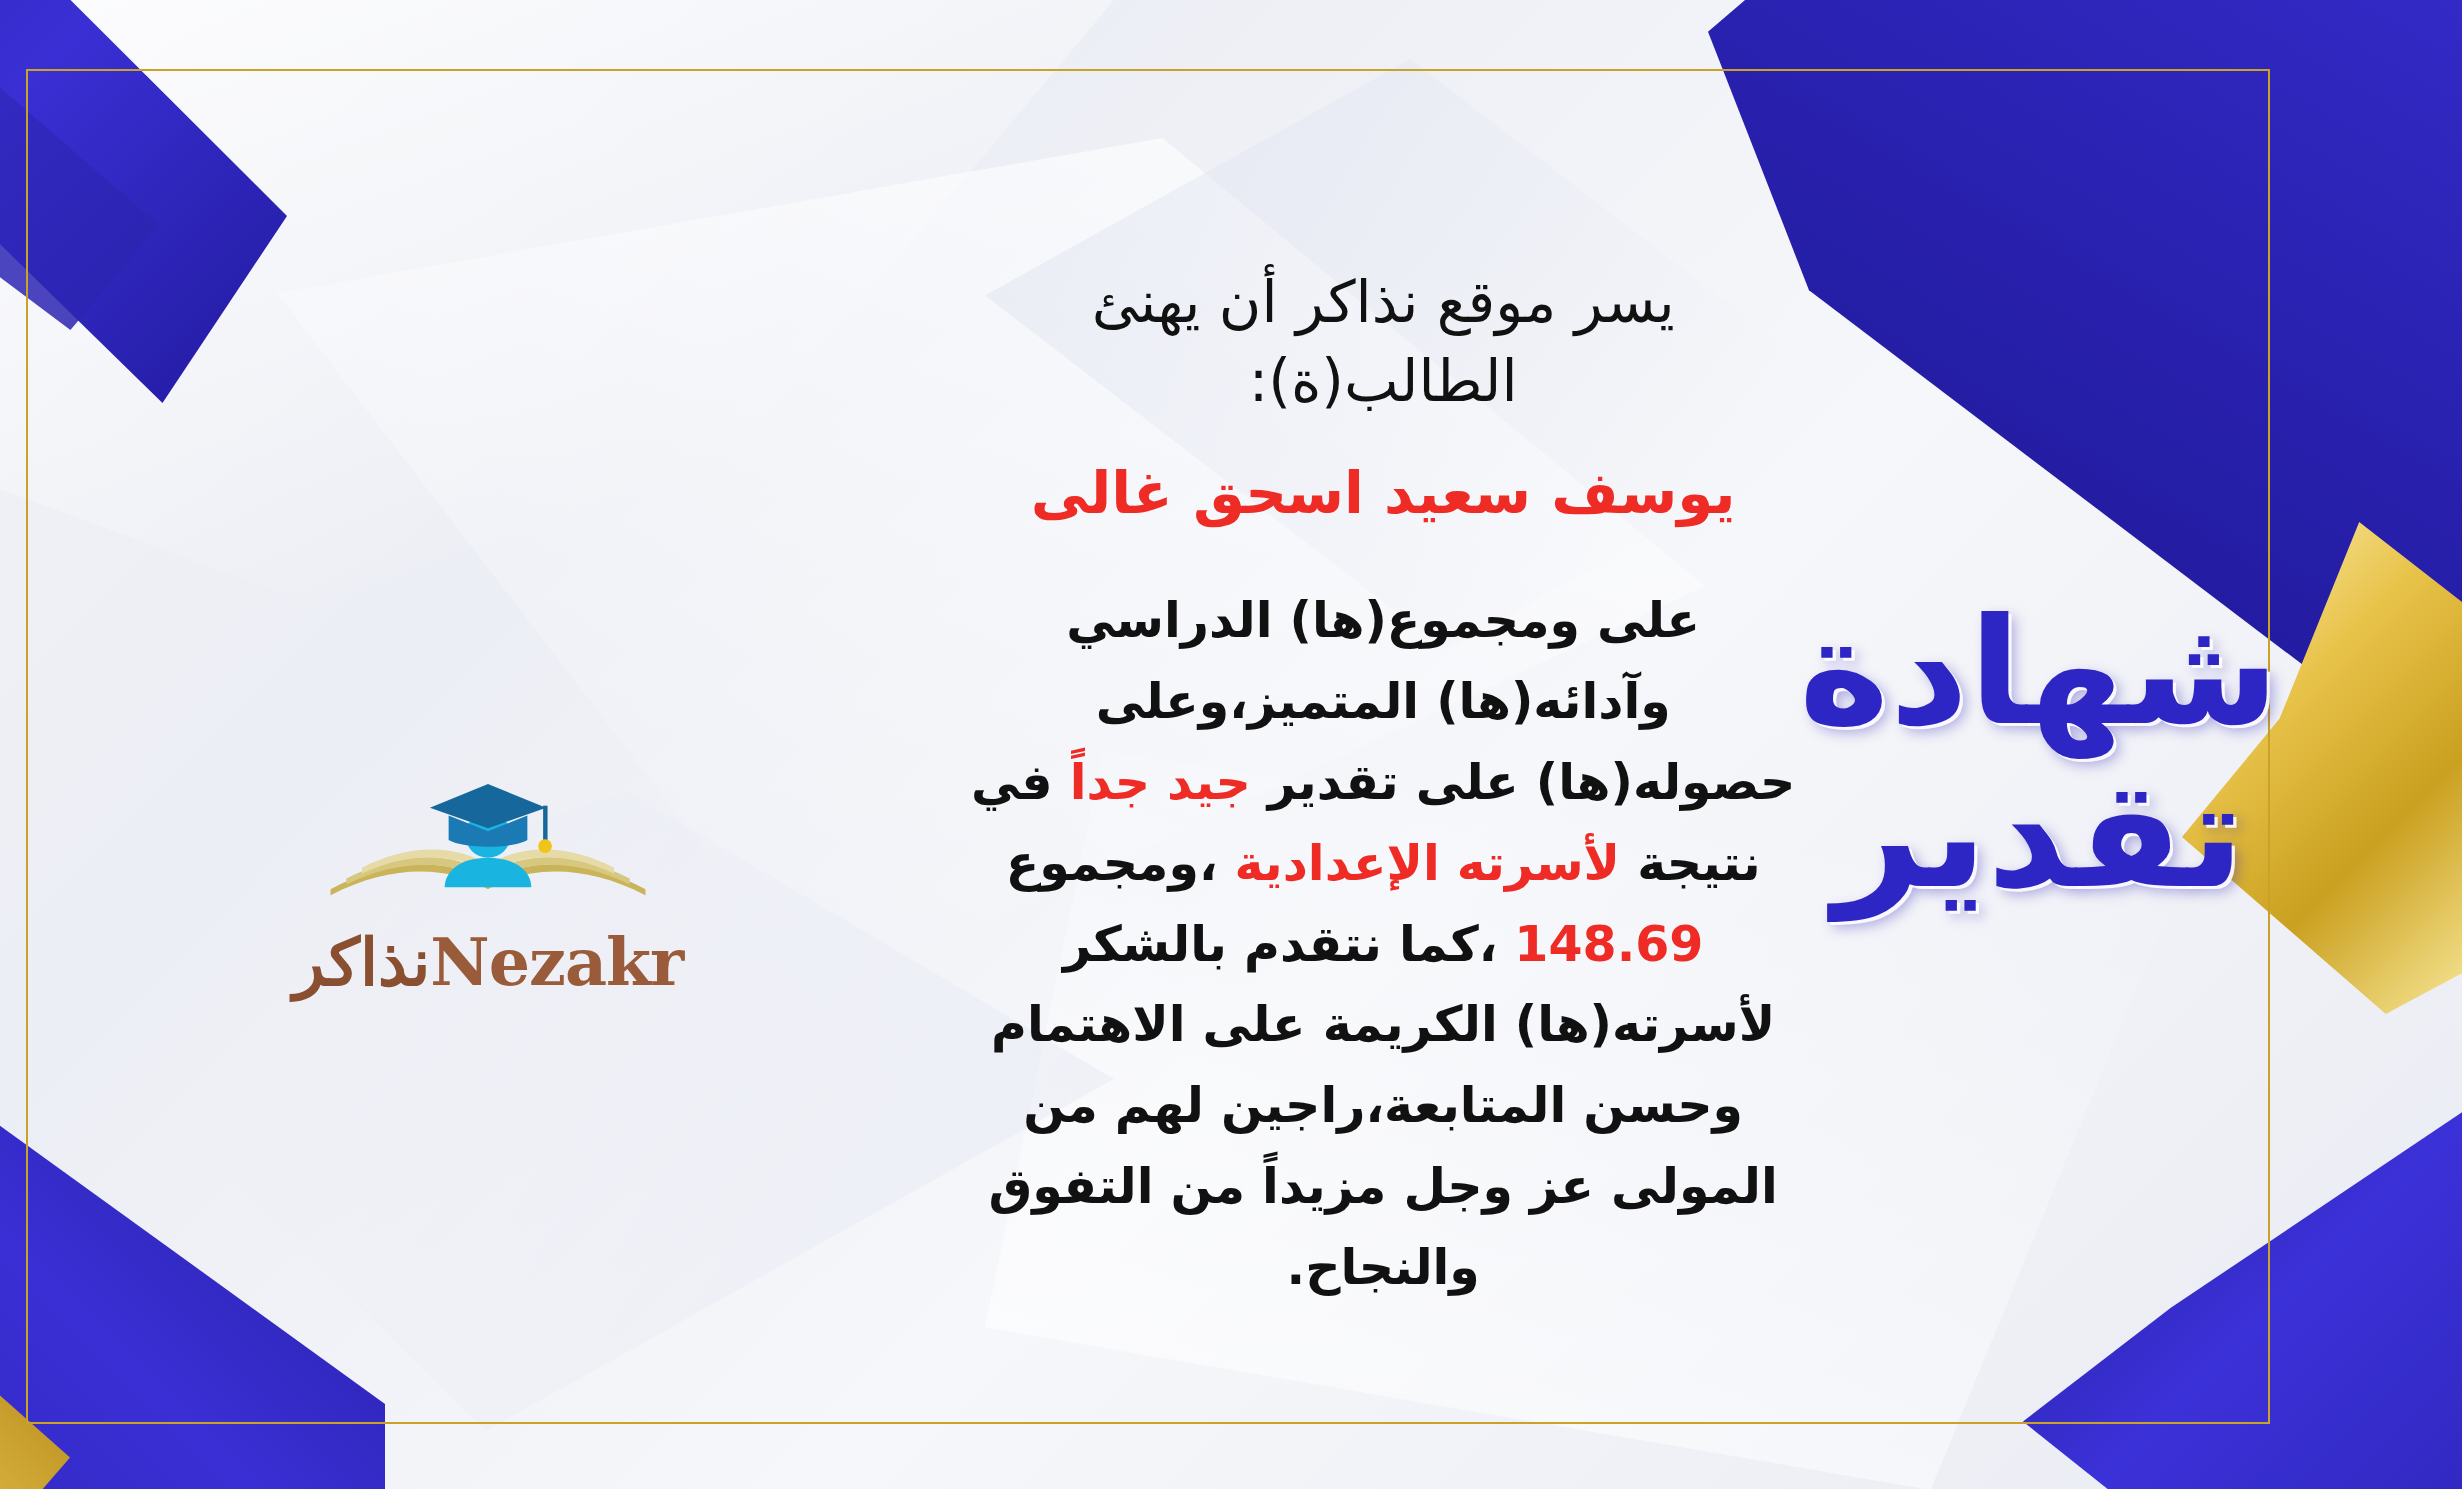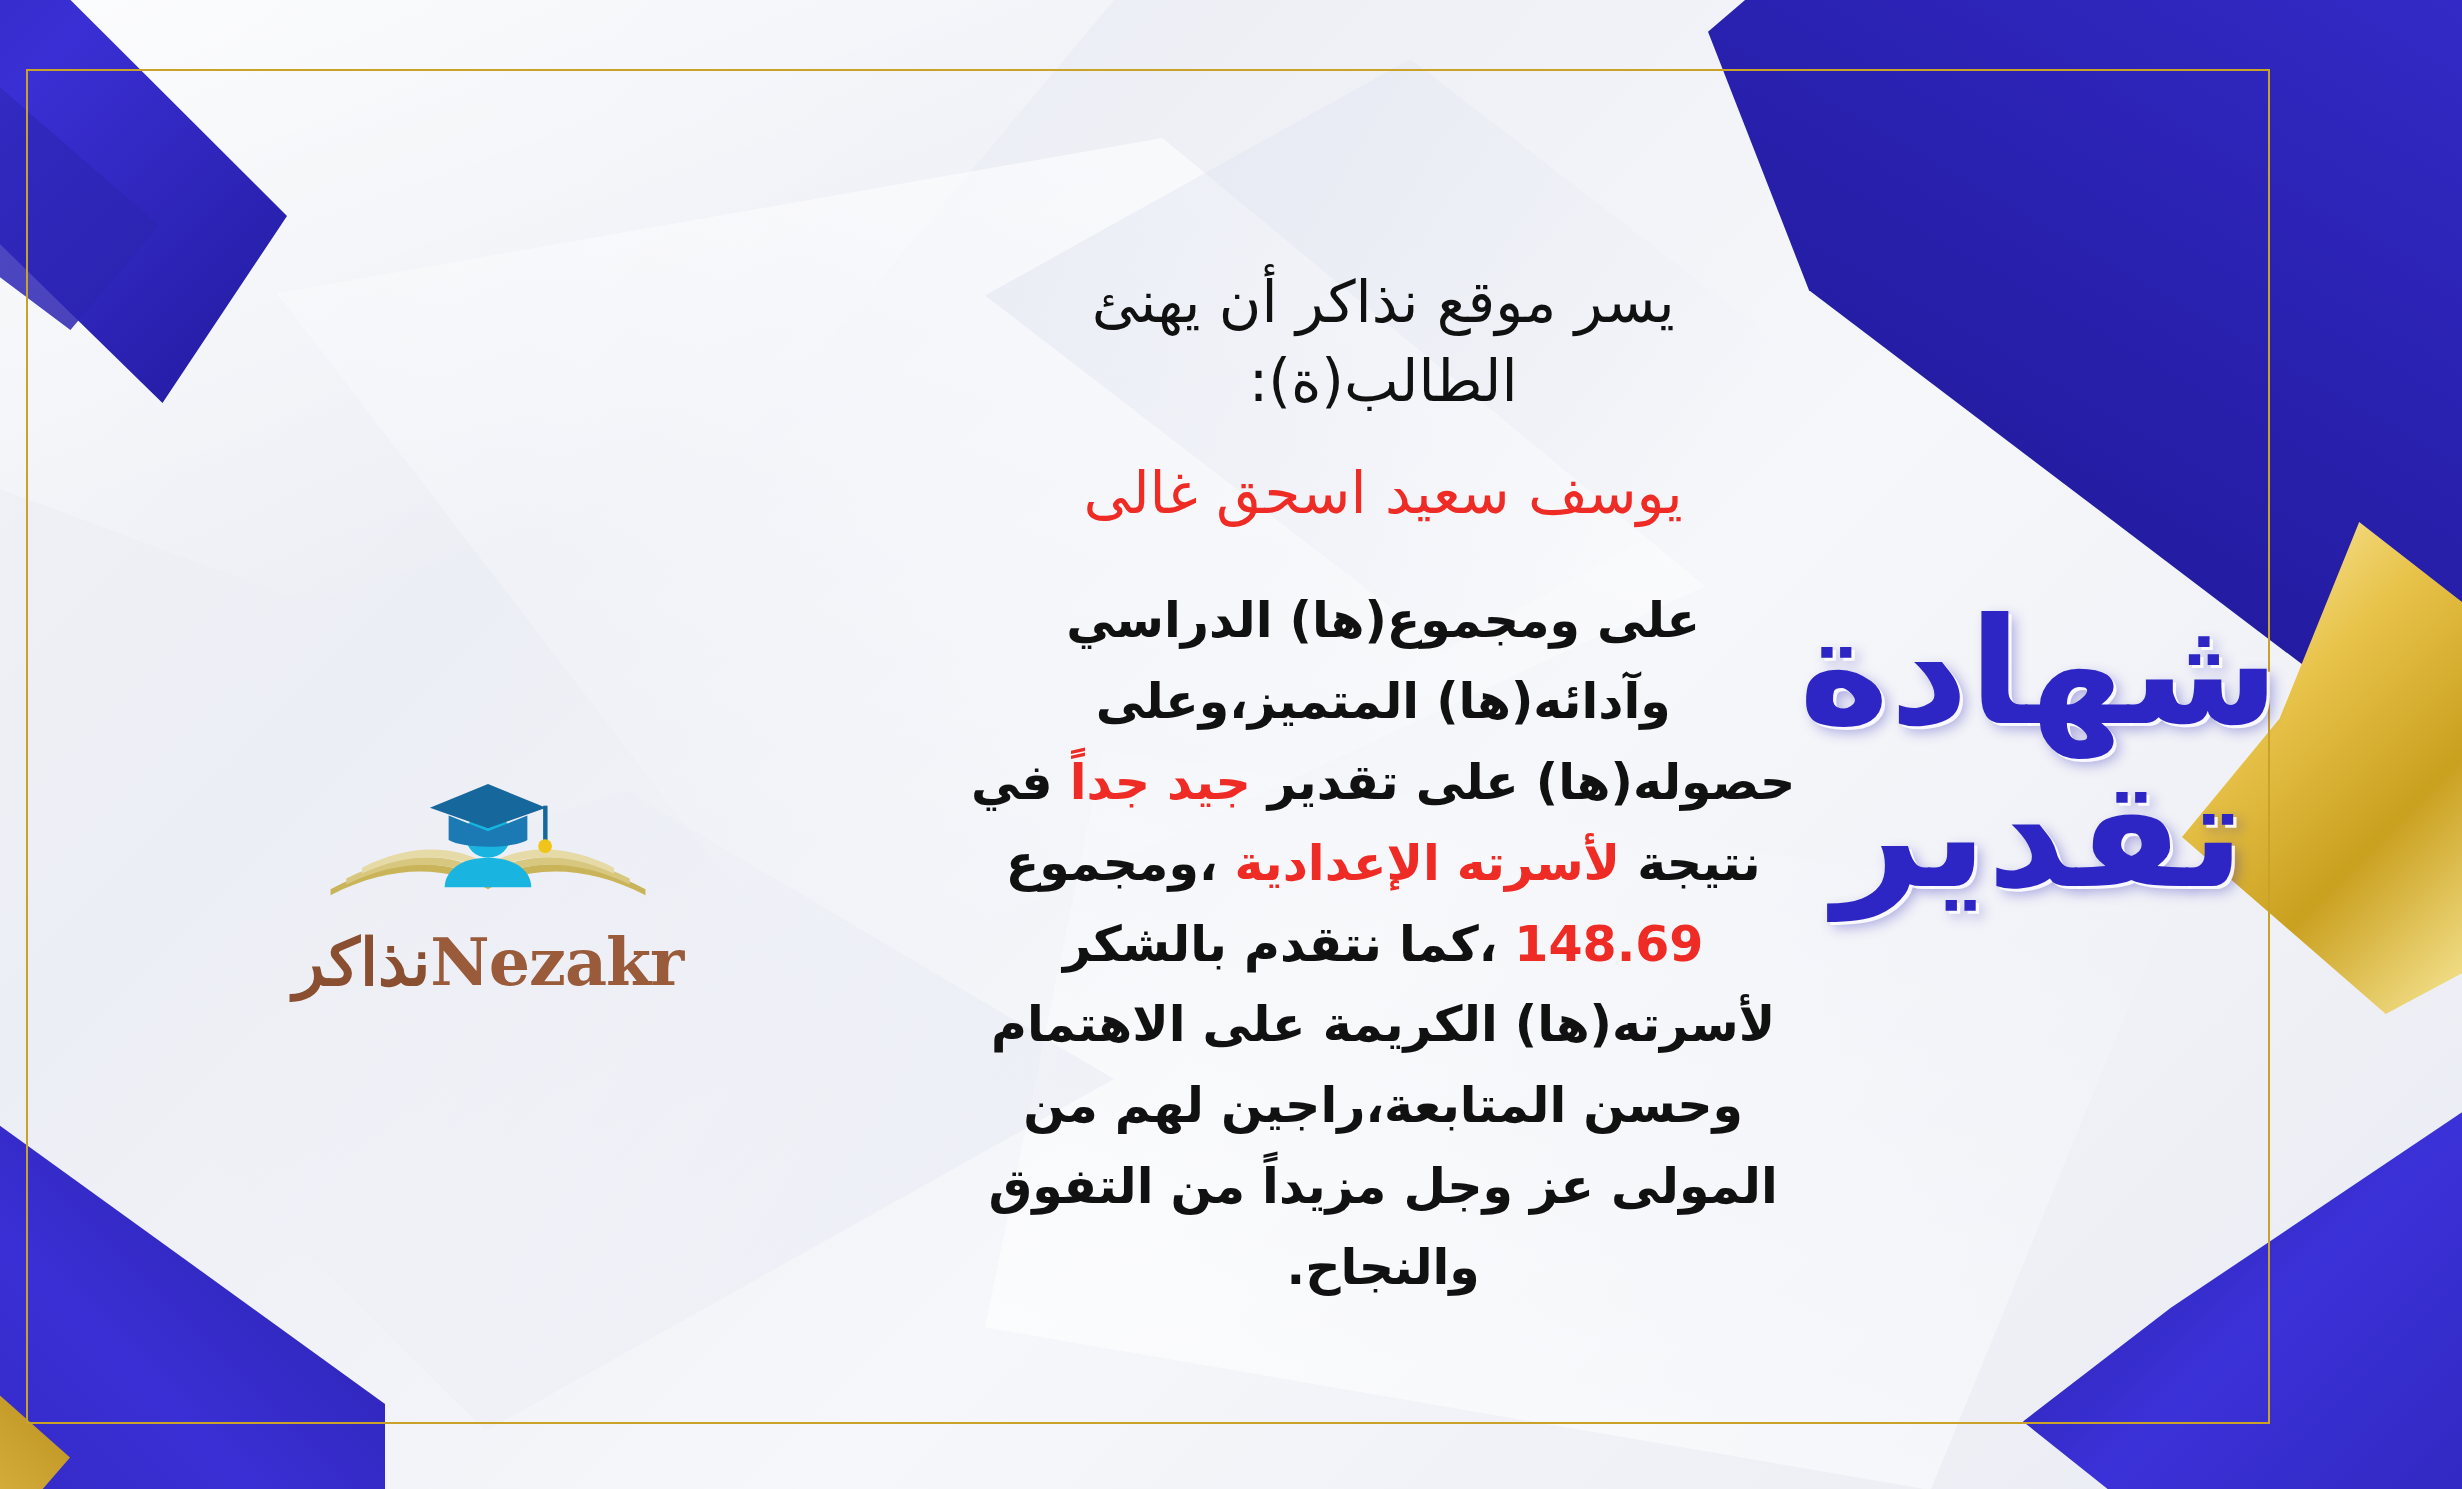--- a/index.html
+++ b/index.html
@@ -152,21 +152,21 @@
   .line-congrats {
     font-size: 58px;
     font-weight: 400;
     margin-top: 79px;
     line-height: 1.35;
     color: #111111;
   }
 
   .student-name {
     font-size: 58px;
-    font-weight: 400;
+    font-weight: 700;
     color: #ee2b24;
     margin-top: 34px;
     line-height: 1.35;
   }
 
   .para {
     font-size: 49px;
     font-weight: 700;
     line-height: 1.65;
     margin-top: 49px;

